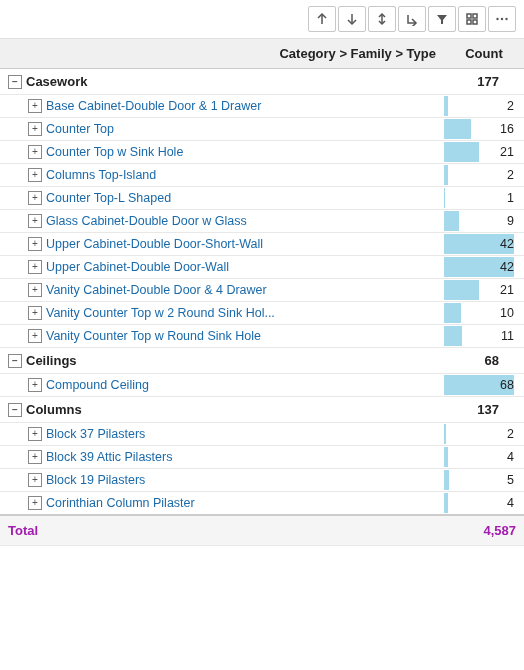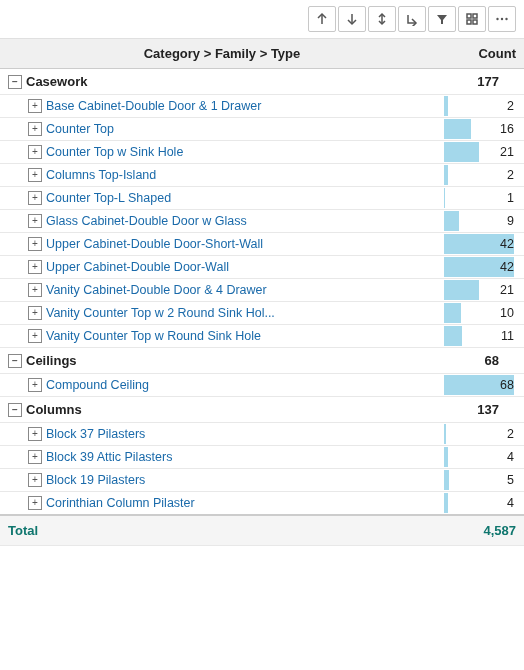--- a/index.html
+++ b/index.html
@@ -46,29 +46,29 @@
       width: 100%;
       border-collapse: collapse;
     }
 
     thead tr {
       background: #f0f0f0;
     }
 
     thead th {
       padding: 7px 8px;
-      text-align: center;
+      text-align: right;
       font-weight: bold;
       font-size: 13px;
       border-bottom: 1px solid #ccc;
       color: #222;
     }
 
     thead th.count-col {
-      text-align: right;
+      text-align: center;
     }
 
     tbody tr {
       border-bottom: 1px solid #e8e8e8;
     }
 
     .category-row td {
       font-weight: bold;
       padding: 5px 8px;
       font-size: 13px;
@@ -155,21 +155,21 @@
 
     .row-label {
       display: flex;
       align-items: center;
     }
 
     .total-row td {
       font-weight: bold;
       padding: 7px 8px;
       font-size: 13px;
-      color: #0f766e;
+      color: #a21caf;
       background: #f5f5f5;
       border-top: 2px solid #ccc;
     }
 
     .total-row td.count-val {
       text-align: right;
       padding-right: 8px;
     }
   </style>
 </head>

